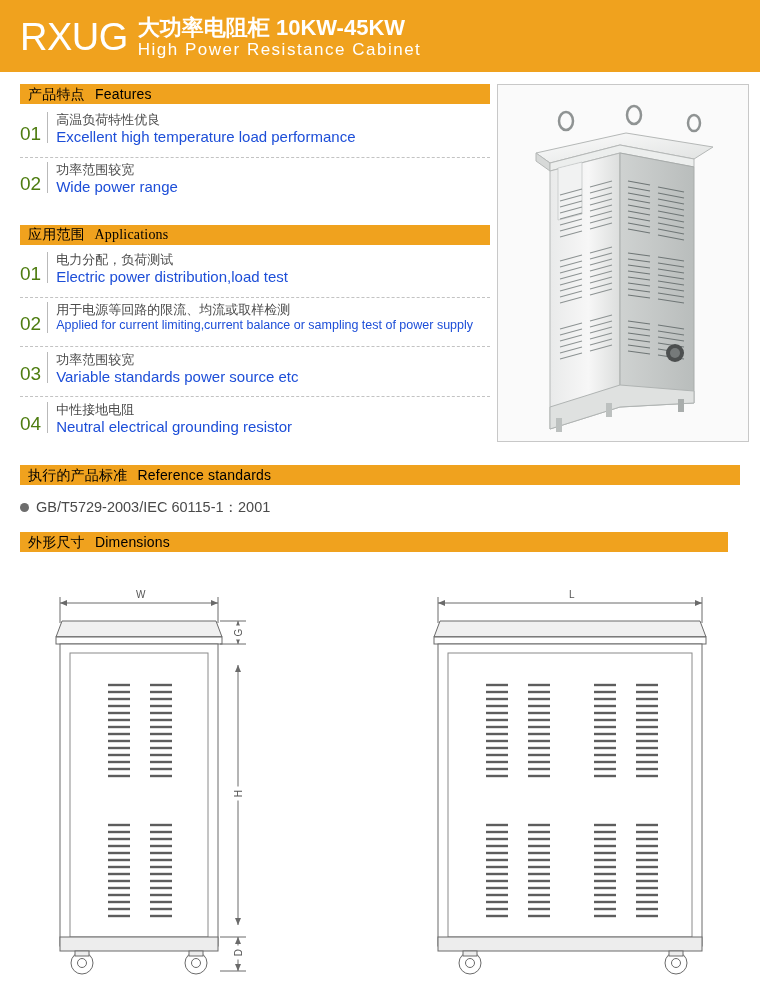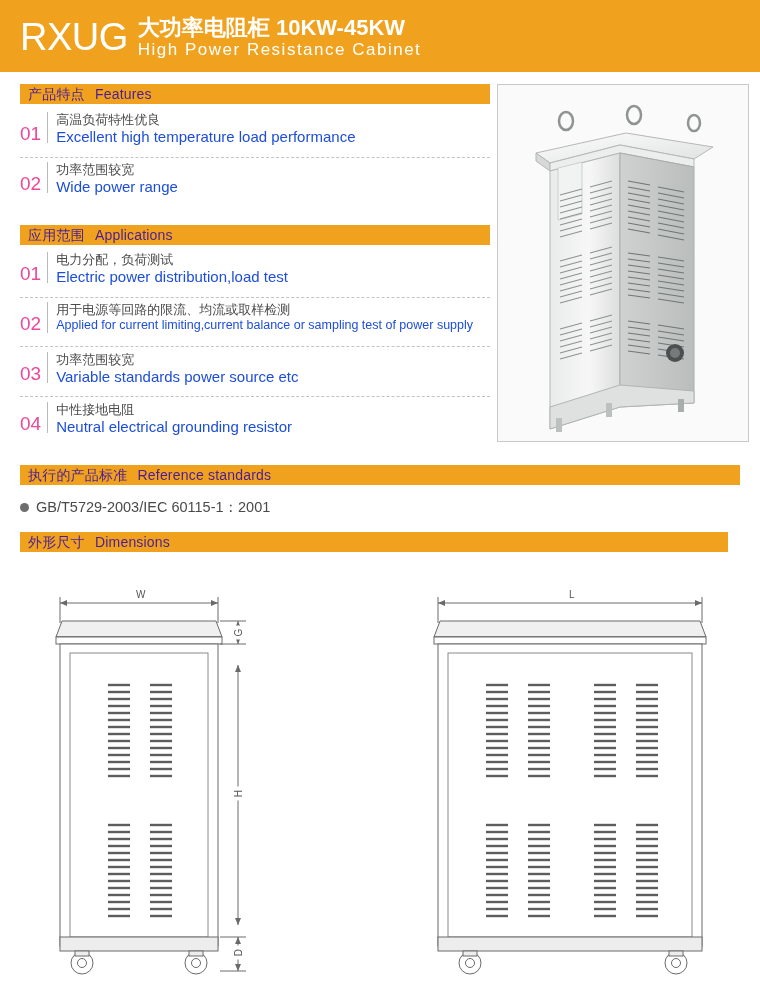--- a/index.html
+++ b/index.html
@@ -50,39 +50,39 @@
     font-size: 17px;
     letter-spacing: 1.5px;
     font-weight: 400;
     white-space: nowrap;
   }
 
   
   .bar {
     position: absolute;
     background: #f0a21e;
-    color: #4c1d95;
+    color: #000000;
     height: 20px;
     line-height: 20px;
     font-size: 14px;
     padding-left: 8px;
     box-sizing: border-box;
     white-space: nowrap;
     letter-spacing: 0.2px;
   }
 
   
   .item {
     position: absolute;
     display: flex;
     align-items: flex-start;
   }
   .item-num {
     font-size: 19px;
-    color: #ec4899;
+    color: #4d7c0f;
     font-weight: 400;
     border-right: 1px solid #b9b9b9;
     padding-right: 6px;
     margin-right: 8px;
     line-height: 1;
     padding-top: 12px;
     font-family: "Liberation Sans", sans-serif;
   }
   .item-texts {
     line-height: 1.25;
@@ -175,21 +175,21 @@
 <div class="dashed" style="left:20px; top:157px; width:470px;"></div>
 
 <div class="item" style="left:20px; top:162px; width:470px;">
   <div class="item-num">02</div>
   <div class="item-texts">
     <div class="item-cn">功率范围较宽</div>
     <div class="item-en">Wide power  range</div>
   </div>
 </div>
 
-<div class="bar" style="left:20px; top:225px; width:470px;">
+<div class="bar" style="left:20px; top:225px; width:470px;font-family:Liberation Serif, serif;">
   <span>应用范围</span>
   <span style="padding-left:6px">Applications</span>
 </div>
 
 <div class="item" style="left:20px; top:252px; width:470px;">
   <div class="item-num">01</div>
   <div class="item-texts">
     <div class="item-cn">电力分配，负荷测试</div>
     <div class="item-en">Electric power distribution,load test</div>
   </div>

